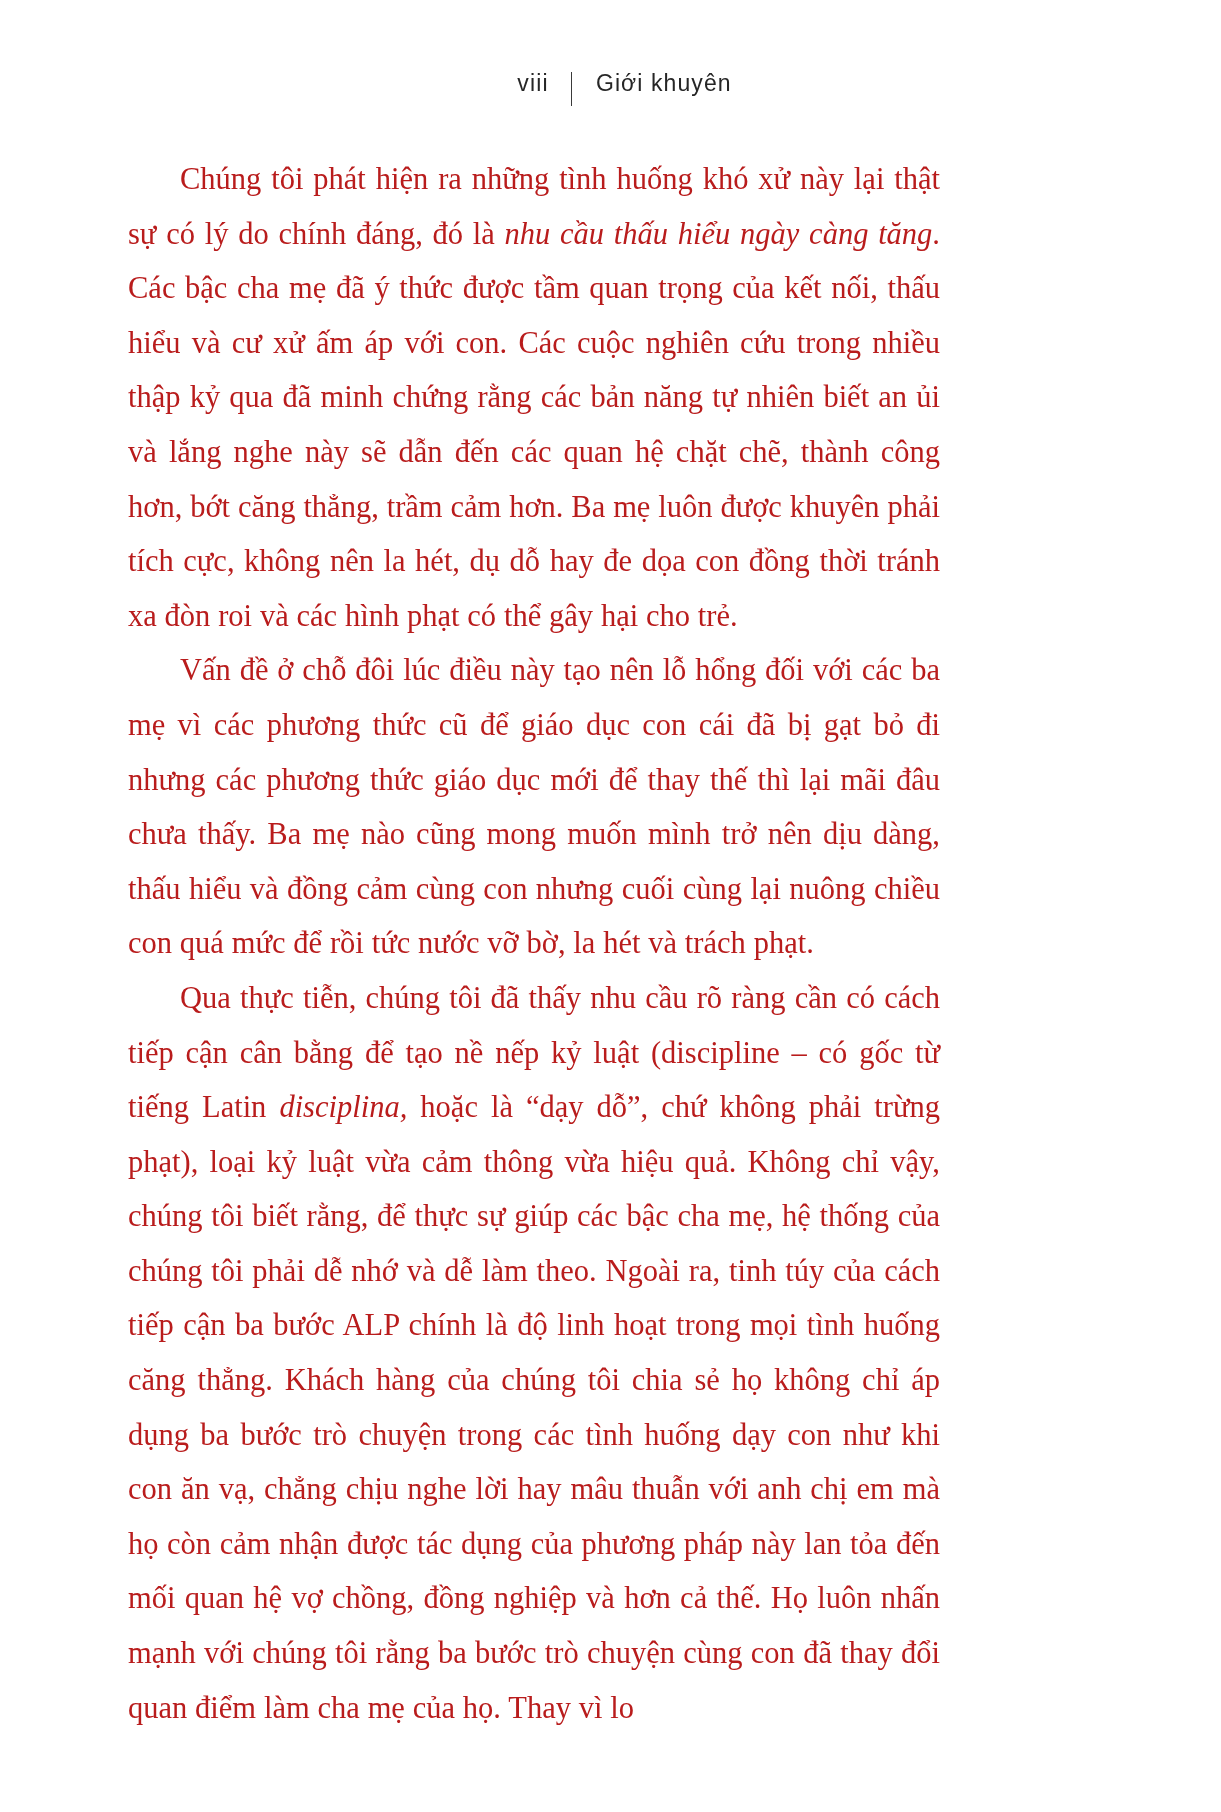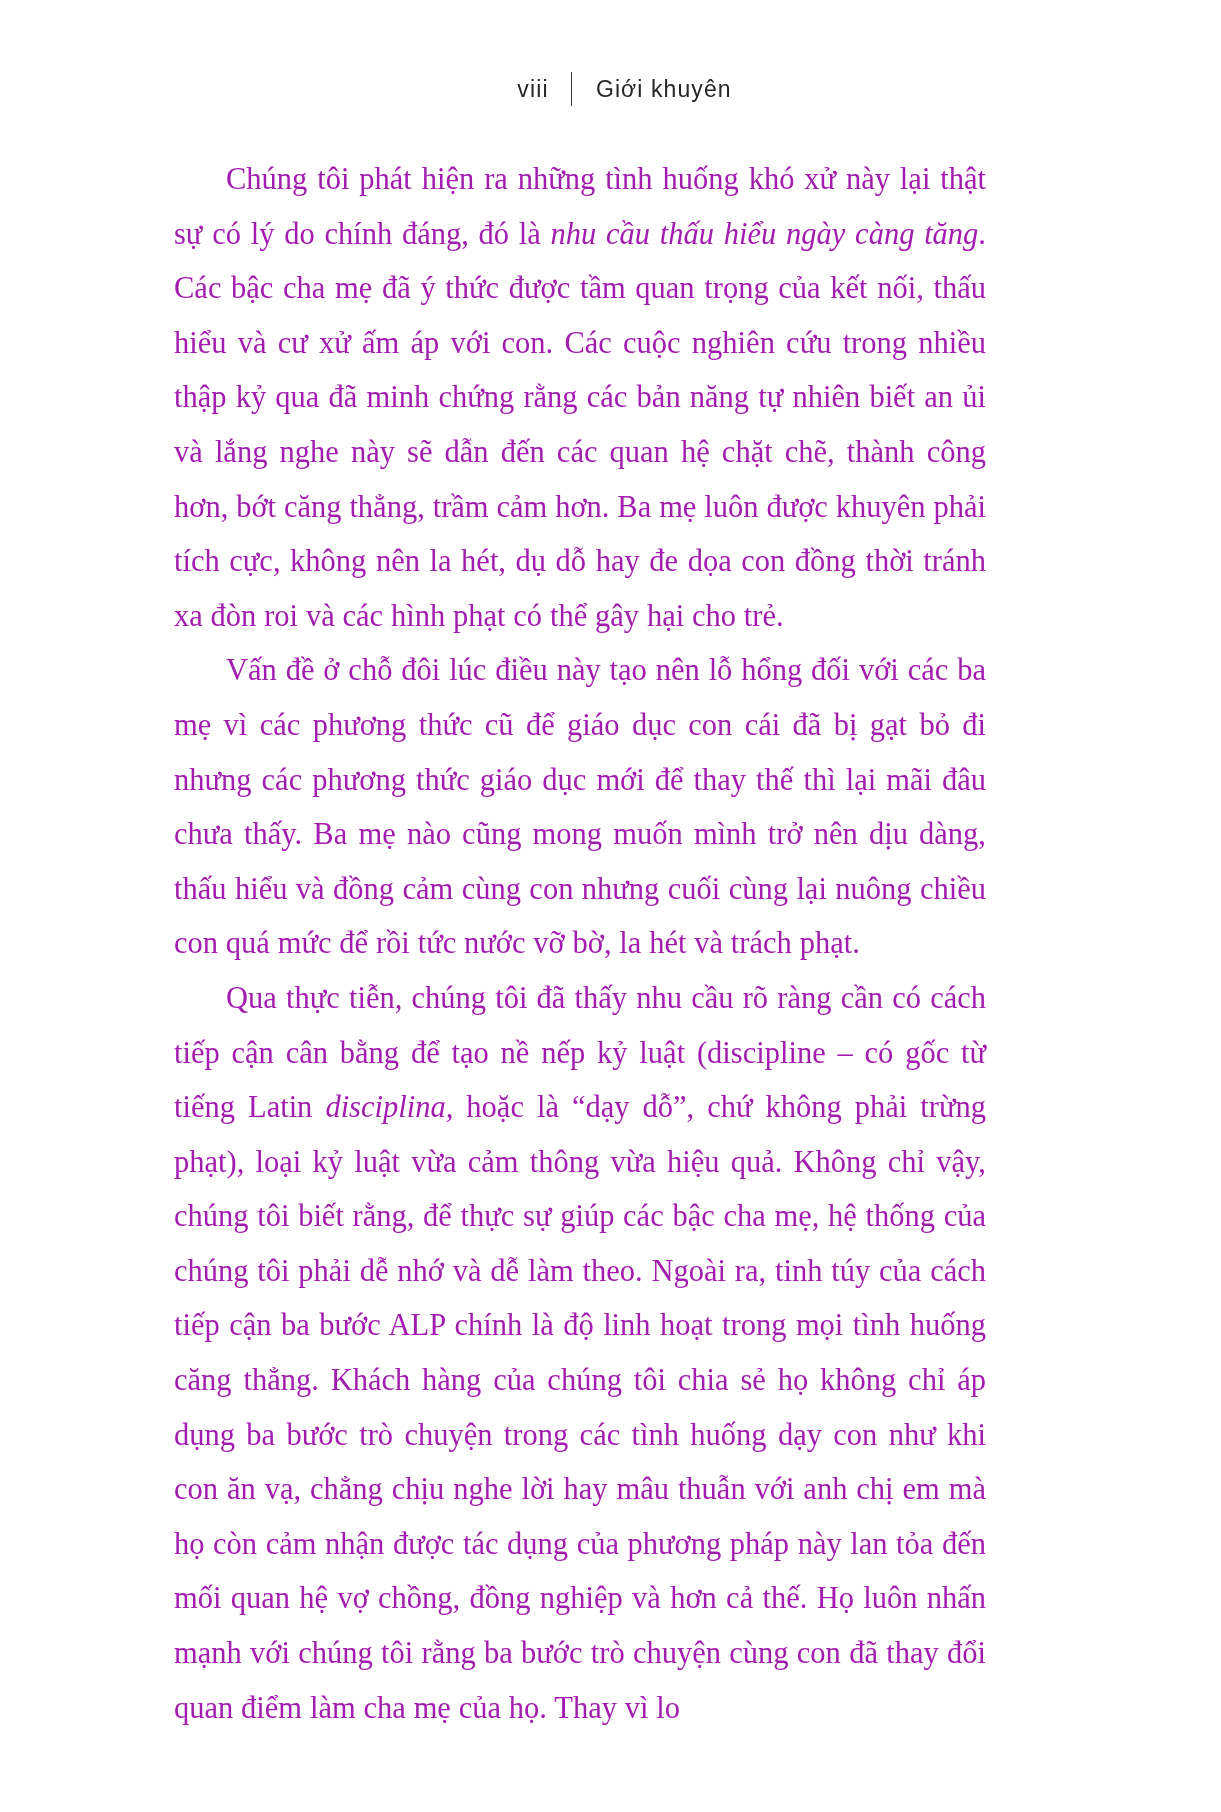--- a/index.html
+++ b/index.html
@@ -20,21 +20,20 @@
   }
 
   
   .running-head {
     position: absolute;
     top: 72px;
     left: 0;
     right: 0;
     display: flex;
     justify-content: center;
-    align-items: center;
     gap: 0;
     font-family: "Liberation Sans", sans-serif;
     color: #2b2b2b;
     padding-left: 28px;
   }
 
   .folio {
     font-size: 23px;
     letter-spacing: 1.2px;
     line-height: 1;
@@ -58,22 +57,21 @@
     white-space: nowrap;
   }
 
   
   .text-block {
     position: absolute;
     top: 152px;
     left: 128px;
     width: 812px;
     font-family: "Liberation Serif", "DejaVu Serif", serif;
-    color: #a21caf;
-    margin-left: 46px;
+    color: #b91c1c;
   }
 
   .body-par {
     margin: 0;
     font-size: 30.5px;
     line-height: 54.6px;
     text-align: justify;
     text-justify: inter-word;
     text-indent: 52px;
     hyphens: none;

